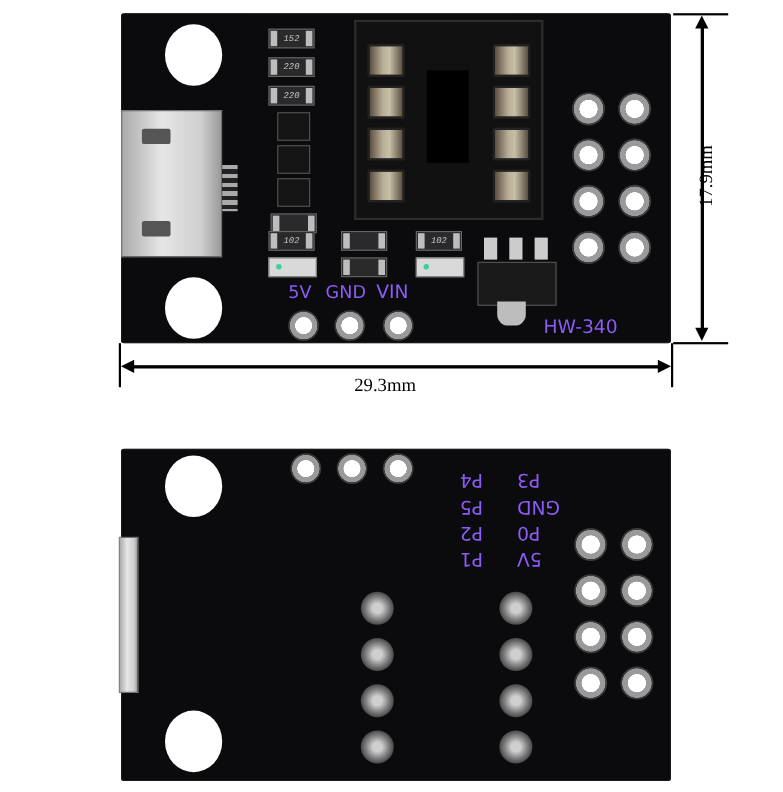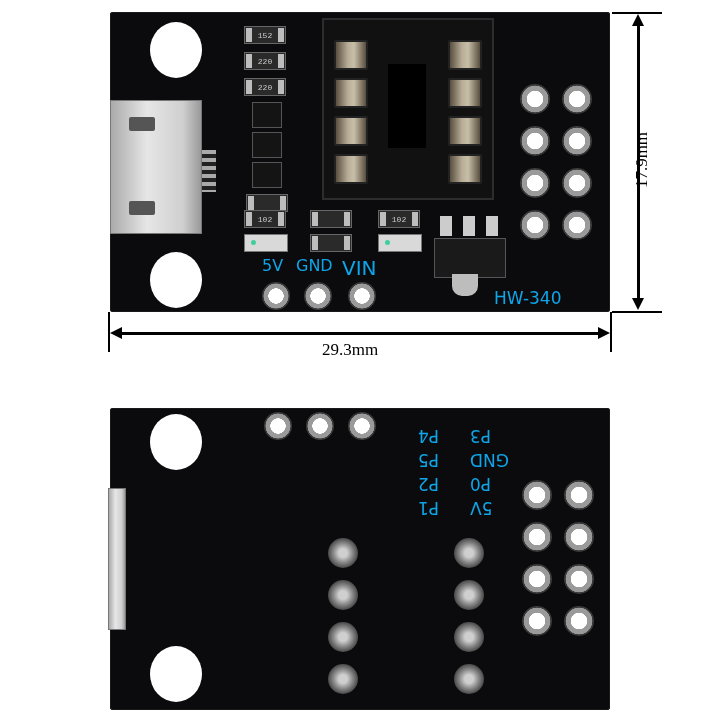--- a/index.html
+++ b/index.html
@@ -2,28 +2,28 @@
 <html><head>
 <meta charset="utf-8">
 <style>
   html,body{margin:0;padding:0;background:#ffffff;}
   body{width:712px;height:720px;position:relative;overflow:hidden;font-family:"Liberation Sans",sans-serif;}
   .board{position:absolute;background:#0b0b0d;border-radius:3px;box-shadow:0 0 0 1px #1a1a1a inset;}
   .hole{position:absolute;border-radius:50%;background:#fff;}
   .pad{position:absolute;width:30px;height:30px;border-radius:50%;background:radial-gradient(circle,#ffffff 0 38%,#9a9a9a 40% 62%,#3a3a3a 64% 100%);}
   .pad.small{width:28px;height:28px;}
   .solder{position:absolute;width:30px;height:30px;border-radius:50%;background:radial-gradient(circle,#cfcfcf 0 20%,#8a8a8a 45%,#4a4a4a 70%,#1a1a1a 100%);}
-  .smd{position:absolute;background:#2a2a2a;border:1px solid #666;color:#ccc;font-size:8px;display:flex;align-items:center;justify-content:center;font-family:"Liberation Mono",monospace;}
+  .smd{position:absolute;background:#2a2a2a;border:1px solid #666;color:#ccc;font-size:8px;display:flex;align-items:center;justify-content:center;font-family:"Liberation Mono",monospace;font-style:italic;}
   .smd::before,.smd::after{content:"";position:absolute;top:1px;bottom:1px;width:6px;background:#bdbdbd;}
   .smd::before{left:1px;} .smd::after{right:1px;}
   .ic{position:absolute;background:#141414;border:1px solid #555;}
   .socket{position:absolute;background:#111;border:2px solid #2d2d2d;}
   .sock-pin{position:absolute;width:30px;height:26px;background:linear-gradient(90deg,#5a4f3f,#b8ae98 40%,#c8bfa8 60%,#5a4f3f);border:2px solid #222;border-radius:2px;}
   .usb{position:absolute;background:linear-gradient(90deg,#aaa,#e6e6e6 40%,#cfcfcf 80%,#999);border:1px solid #777;}
-  .silk{position:absolute;color:#0ea5e9;font-family:"DejaVu Sans",sans-serif;white-space:nowrap;}
+  .silk{position:absolute;color:#8b5cf6;font-family:"DejaVu Sans",sans-serif;white-space:nowrap;}
   .mirror{transform:scaleX(-1) scaleY(-1);display:inline-block;}
   .dim-line{position:absolute;background:#000;}
   .arrow-r{position:absolute;width:0;height:0;border-top:6px solid transparent;border-bottom:6px solid transparent;border-left:12px solid #000;}
   .arrow-l{position:absolute;width:0;height:0;border-top:6px solid transparent;border-bottom:6px solid transparent;border-right:12px solid #000;}
   .arrow-u{position:absolute;width:0;height:0;border-left:6px solid transparent;border-right:6px solid transparent;border-bottom:12px solid #000;}
   .arrow-d{position:absolute;width:0;height:0;border-left:6px solid transparent;border-right:6px solid transparent;border-top:12px solid #000;}
   .dim-text{position:absolute;font-family:"Liberation Serif",serif;font-size:17px;color:#000;}
   .led{position:absolute;width:42px;height:16px;background:#d9d9d9;border:1px solid #777;}
   .led::after{content:"";position:absolute;left:6px;top:5px;width:5px;height:5px;border-radius:50%;background:#3fcf9f;}
 </style>
@@ -89,21 +89,21 @@
   <div class="pad" style="left:452px;top:72px;"></div>
   <div class="pad" style="left:410px;top:114px;"></div>
   <div class="pad" style="left:452px;top:114px;"></div>
   <div class="pad" style="left:410px;top:156px;"></div>
   <div class="pad" style="left:452px;top:156px;"></div>
   <div class="pad" style="left:410px;top:198px;"></div>
   <div class="pad" style="left:452px;top:198px;"></div>
 
   <span class="silk" style="left:152px;top:244px;font-size:16px;">5V</span>
   <span class="silk" style="left:186px;top:244px;font-size:16px;">GND</span>
-  <span class="silk" style="left:232px;top:244px;font-size:20px;">VIN</span>
+  <span class="silk" style="left:232px;top:244px;font-size:17px;">VIN</span>
   <div class="pad small" style="left:152px;top:270px;"></div>
   <div class="pad small" style="left:194px;top:270px;"></div>
   <div class="pad small" style="left:238px;top:270px;"></div>
 
   <span class="silk" style="left:384px;top:276px;font-size:17px;">HW-340</span>
 </div>
 
 <div class="dim-line" style="left:108px;top:312px;width:2px;height:40px;"></div>
 <div class="dim-line" style="left:610px;top:312px;width:2px;height:40px;"></div>
 <div class="dim-line" style="left:118px;top:332px;width:484px;height:3px;"></div>

